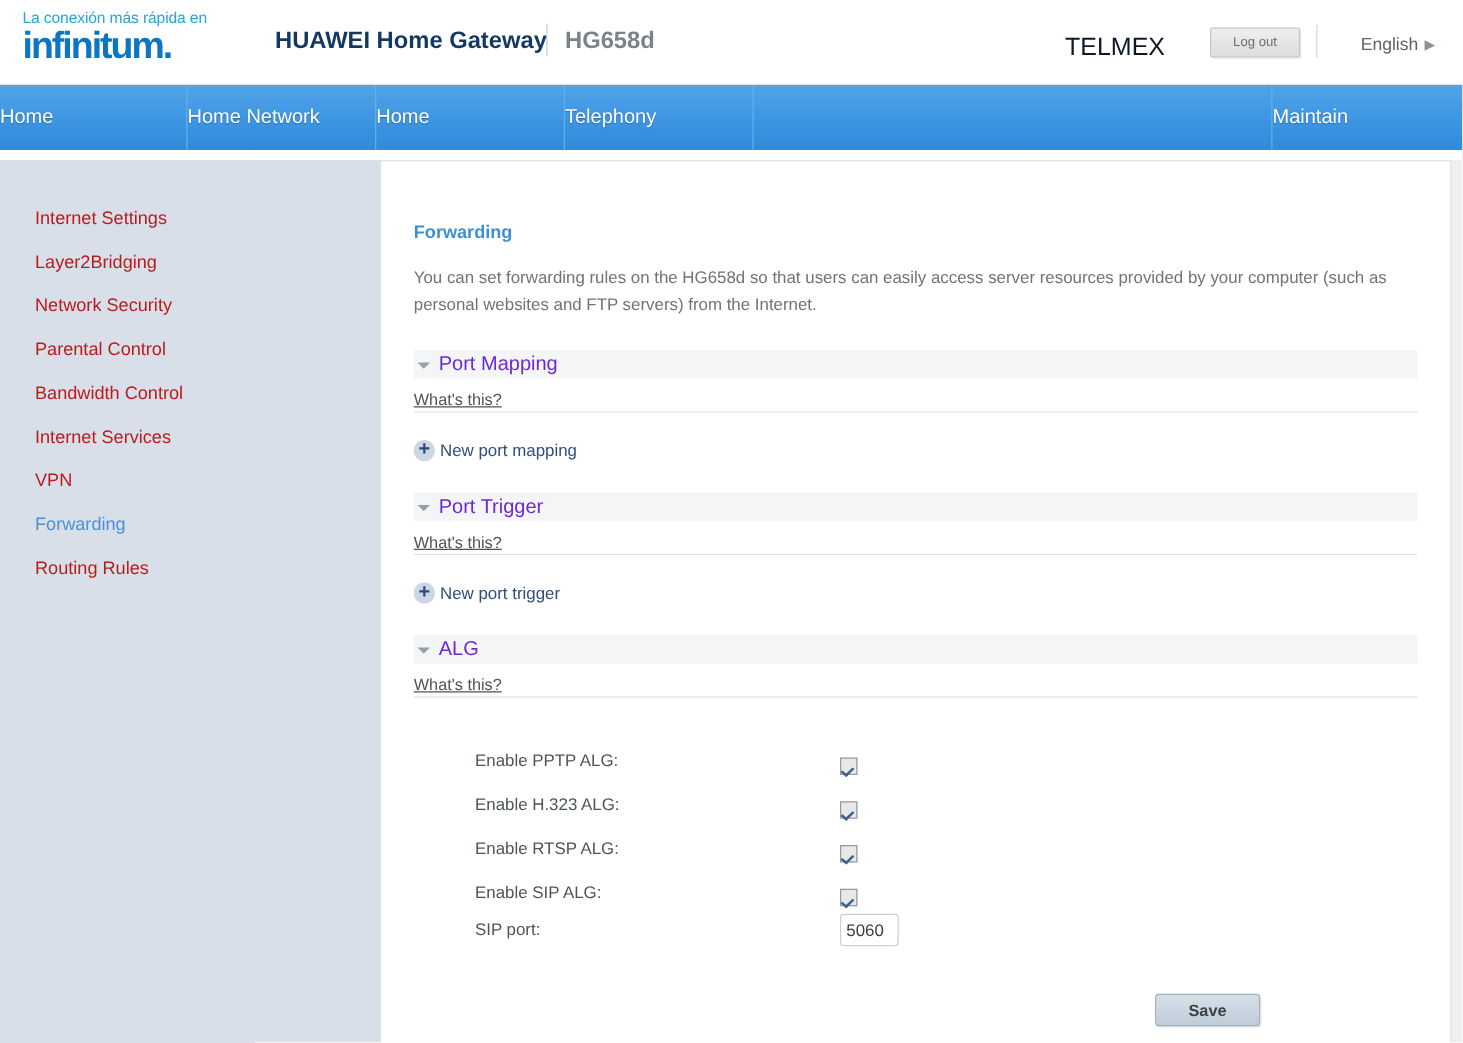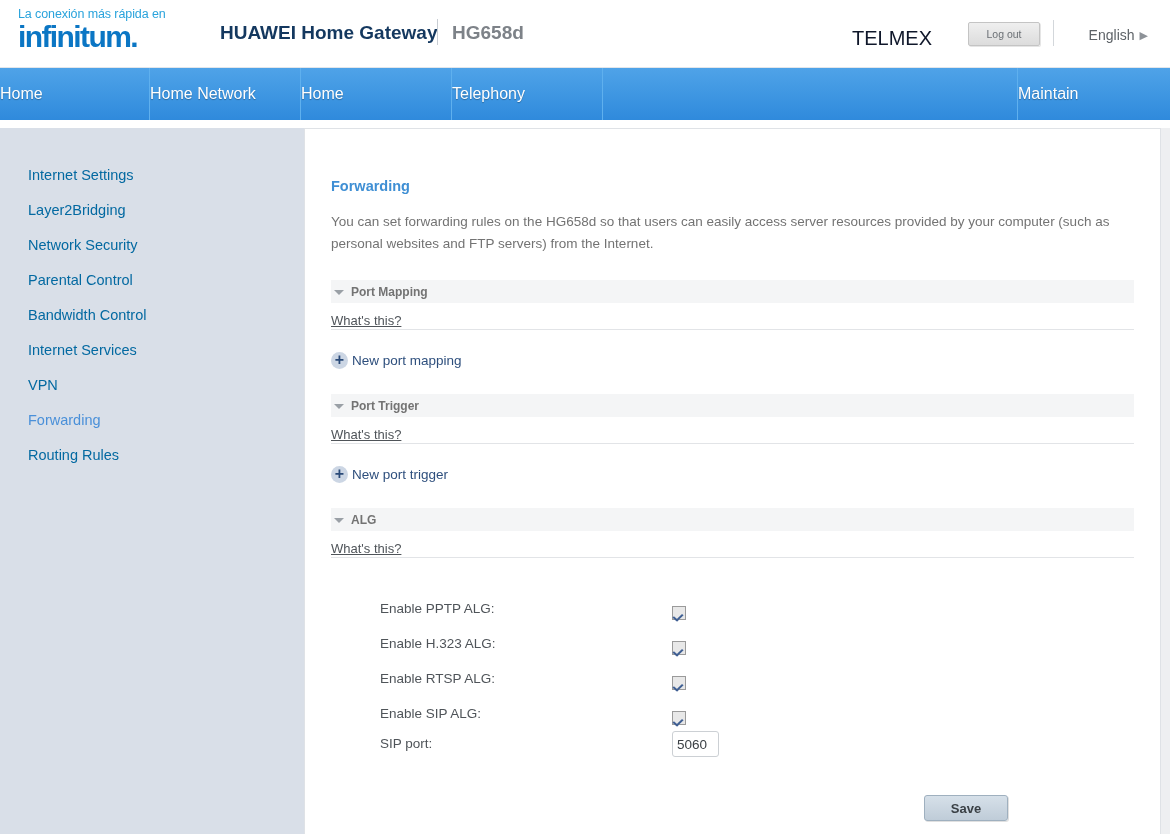--- a/index.html
+++ b/index.html
@@ -159,21 +159,21 @@
     background: #eeeff1;
   }
   .sidebar {
     width: 304px;
     background: #d9dfe8;
     padding-top: 37px;
     flex: 0 0 304px;
   }
   .side-item {
     font-size: 14.5px;
-    color: #0369a1;
+    color: #b91c1c;
     padding: 0 0 0 28px;
     height: 35px;
     line-height: 20px;
     cursor: pointer;
     white-space: nowrap;
   }
   .side-item.active { color: #4a90d9; }
 
   .content {
     flex: 1 1 auto;
@@ -213,23 +213,23 @@
   }
   .tri {
     width: 0; height: 0;
     border-left: 5px solid transparent;
     border-right: 5px solid transparent;
     border-top: 5px solid #9aa0a6;
     margin-right: 7px;
     margin-top: 2px;
   }
   .sec-title {
-    font-size: 12px;
-    font-weight: bold;
-    color: #737373;
+    font-size: 16px;
+    font-weight: normal;
+    color: #6d28d9;
   }
   .whats-row {
     height: 27px;
     border-bottom: 1px solid #e2e4e7;
     text-align: left;
     padding-top: 8px;
   }
   .whats {
     font-size: 13px;
     color: #4f5459;

